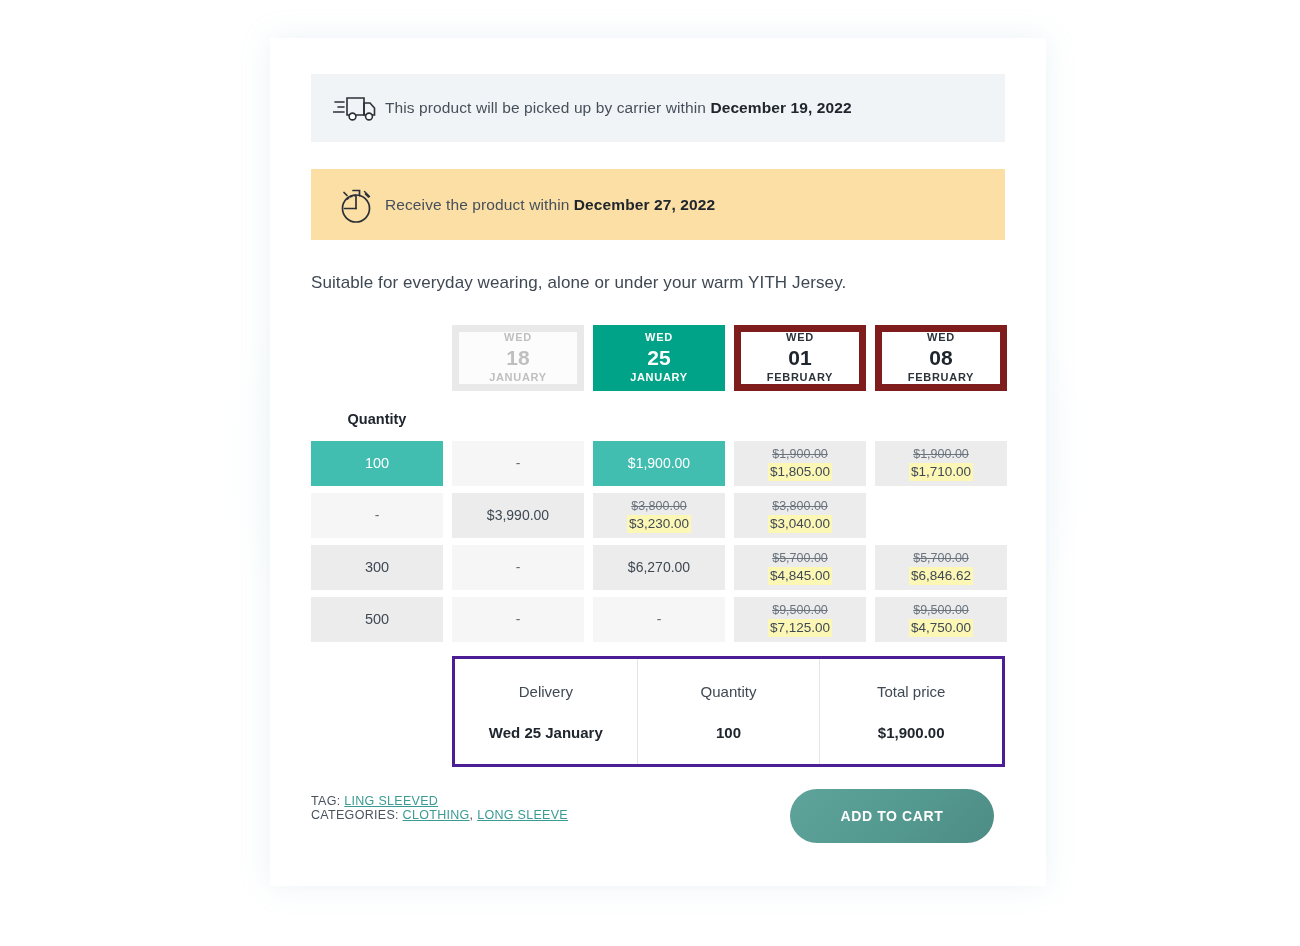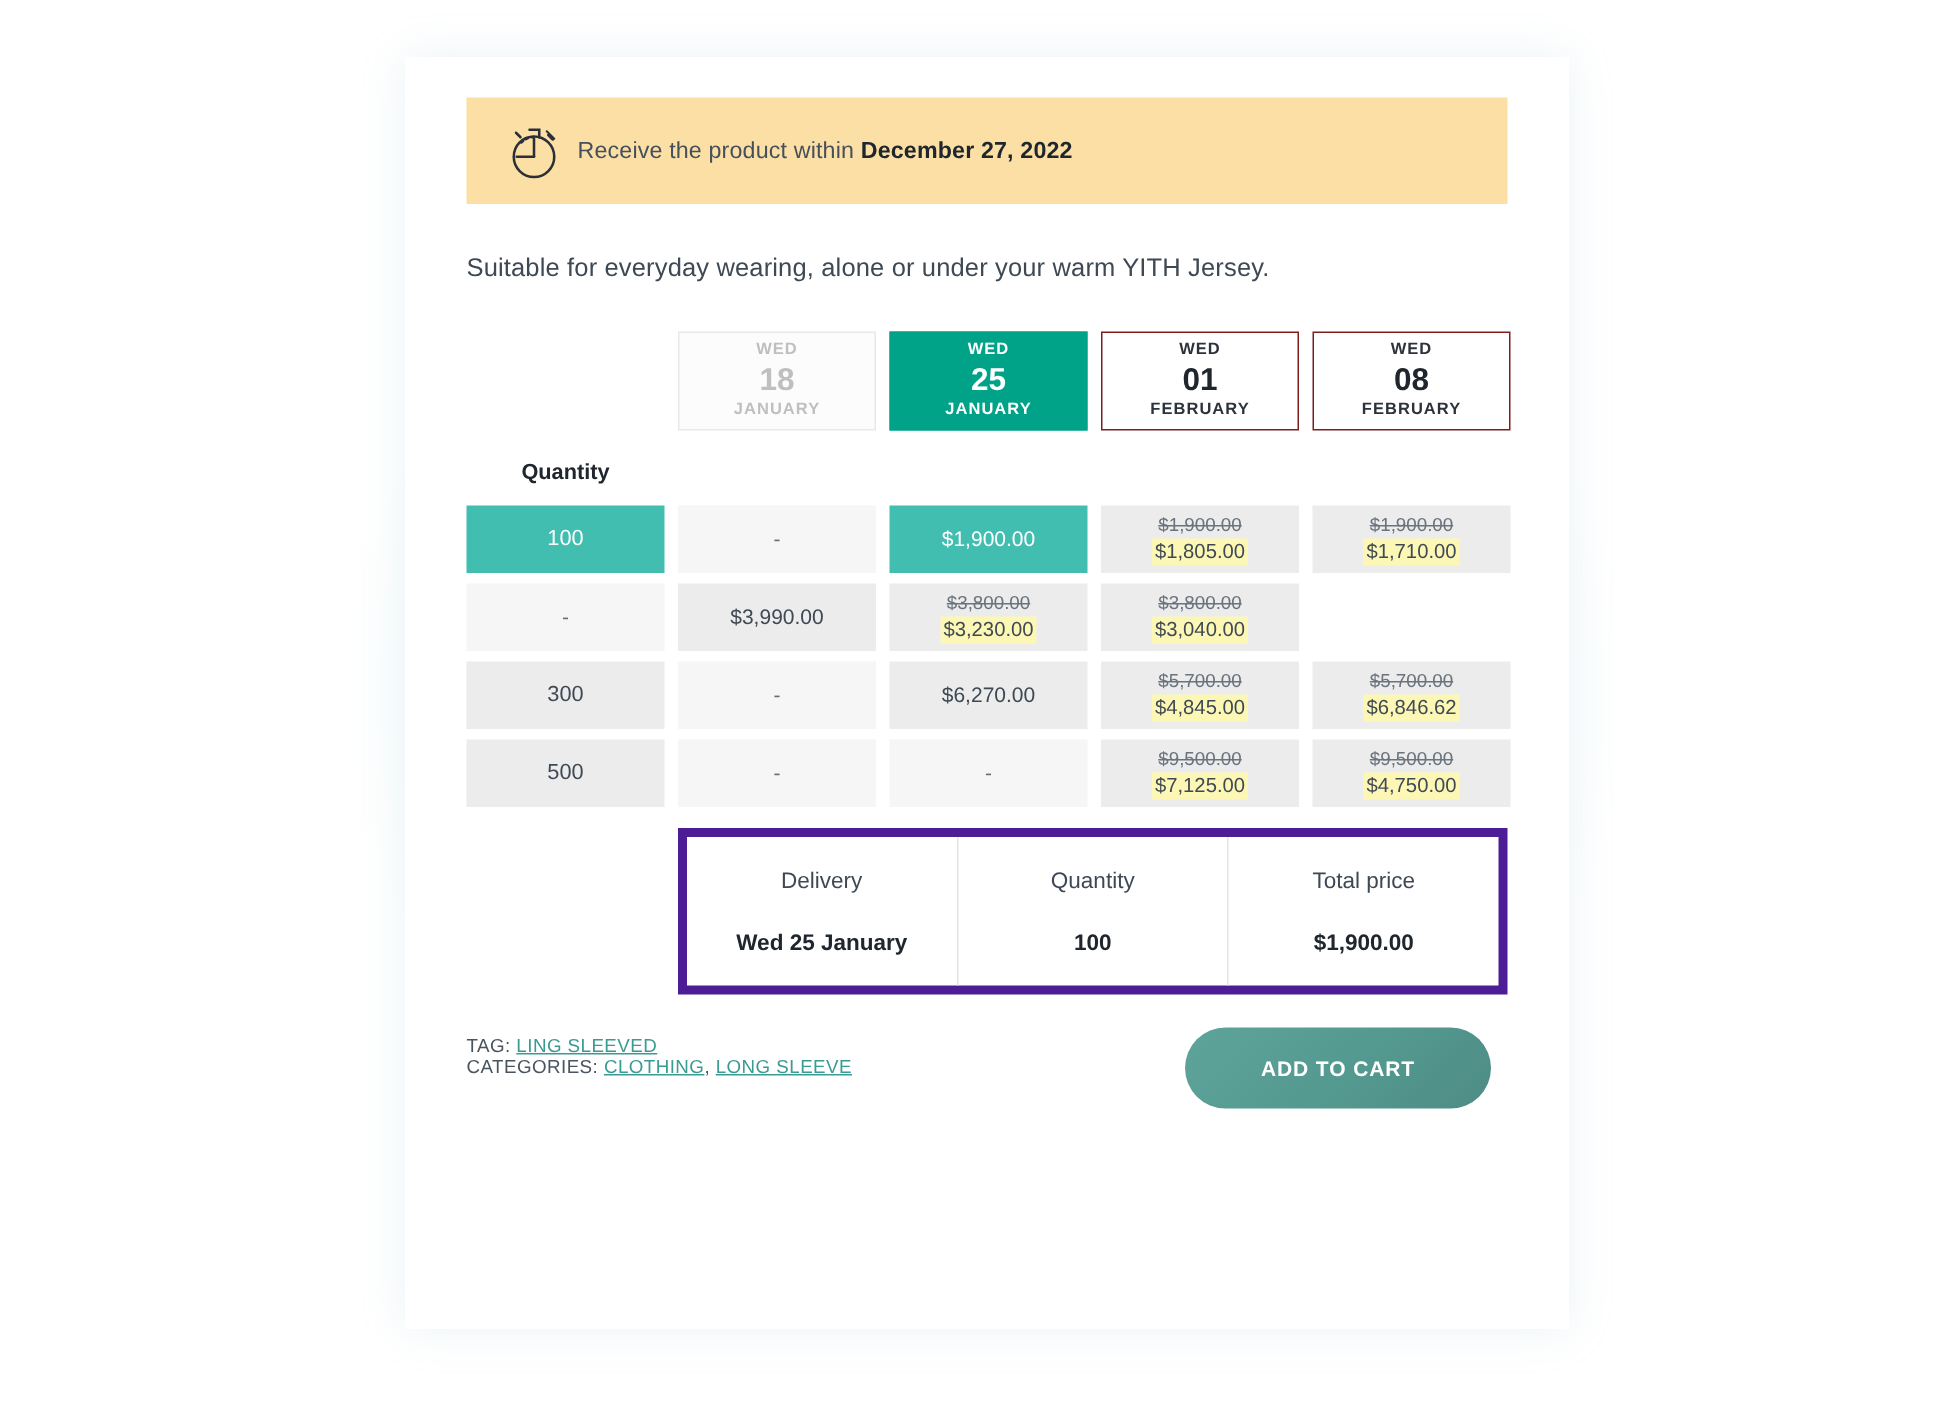--- a/index.html
+++ b/index.html
@@ -78,21 +78,21 @@
   }
   .mcell {
     flex: 0 0 132px;
     width: 132px;
   }
   .mcell.first { flex: 0 0 132px; }
 
   
   .datehead {
     height: 66px;
-    border: 1px solid #7f1d1d;
+    border: 7px solid #7f1d1d;
     background: #ffffff;
     display: flex;
     flex-direction: column;
     align-items: center;
     justify-content: center;
     text-align: center;
     line-height: 1.05;
   }
   .datehead .dow {
     font-size: 11px;
@@ -163,21 +163,21 @@
   .pcell .new {
     font-size: 13.5px;
     color: #3f4954;
     background: #fdf7b6;
     padding: 0 2px;
   }
 
   
   .summary {
     margin: 14px 41px 0 182px;
-    border: 6px solid #4c1d95;
+    border: 3px solid #4c1d95;
     display: flex;
     height: 111px;
   }
   .scol {
     flex: 1 1 0;
     display: flex;
     flex-direction: column;
     align-items: center;
     justify-content: center;
   }
@@ -224,20 +224,34 @@
     letter-spacing: .6px;
     cursor: pointer;
   }
 </style>
 </head>
 <body>
 
 <div class="page">
   <div class="card">
 
+    <div class="notice notice-ship">
+      <span class="notice-icon">
+        <svg width="46" height="30" viewBox="0 0 46 30" fill="none" stroke="#2b3038" stroke-width="1.6" stroke-linecap="round">
+          <path d="M14 5 H31 V22 H14 Z"></path>
+          <path d="M31 10 H37 L41.5 15 V22 H31 Z"></path>
+          <circle cx="19.5" cy="23.5" r="3.4" fill="#fff"></circle>
+          <circle cx="36" cy="23.5" r="3.4" fill="#fff"></circle>
+          <path d="M2 9 H11"></path>
+          <path d="M5 14 H11"></path>
+          <path d="M0.5 19 H11"></path>
+        </svg>
+      </span>
+      <span class="notice-text"><span>This product will be picked up by carrier within </span><b>December 19, 2022</b></span>
+    </div>
 
     <div class="notice notice-recv">
       <span class="notice-icon">
         <svg width="44" height="42" viewBox="0 0 44 42" fill="none" stroke="#2b3038" stroke-width="1.7" stroke-linecap="round">
           <circle cx="22" cy="24.5" r="13.5"></circle>
           <path d="M22 24.5 V12.5"></path>
           <path d="M22 24.5 H10.5"></path>
           <path d="M13.5 15 A 12 12 0 0 1 21.6 11.4" stroke-dasharray="1.6 2.2"></path>
           <path d="M19 6.5 H25.5 V11.6"></path>
           <path d="M31.5 10 L34.5 13"></path>

